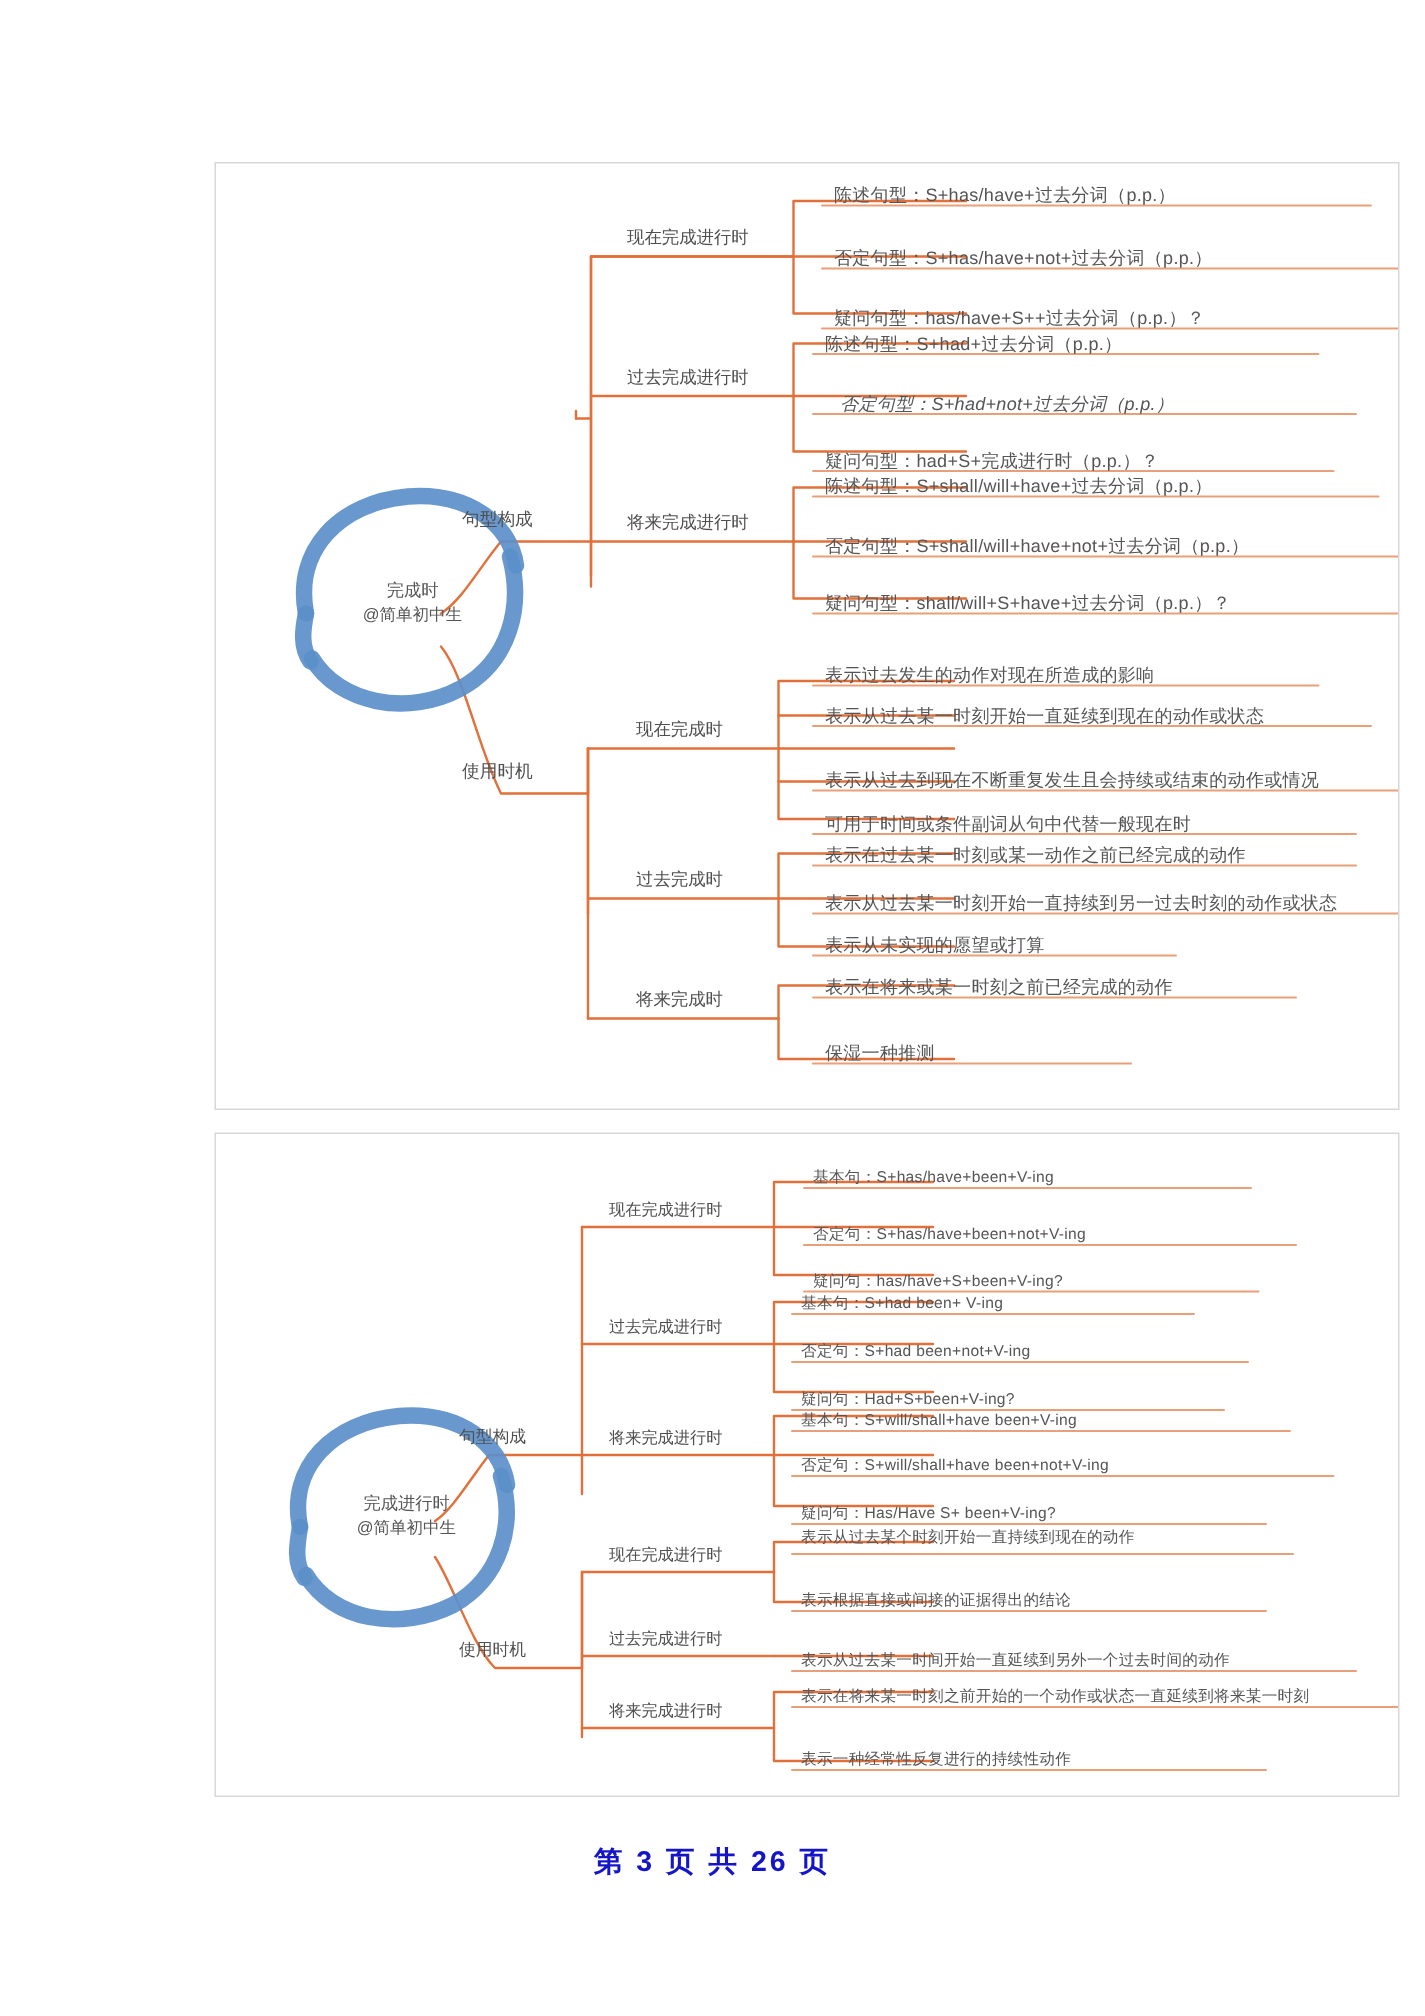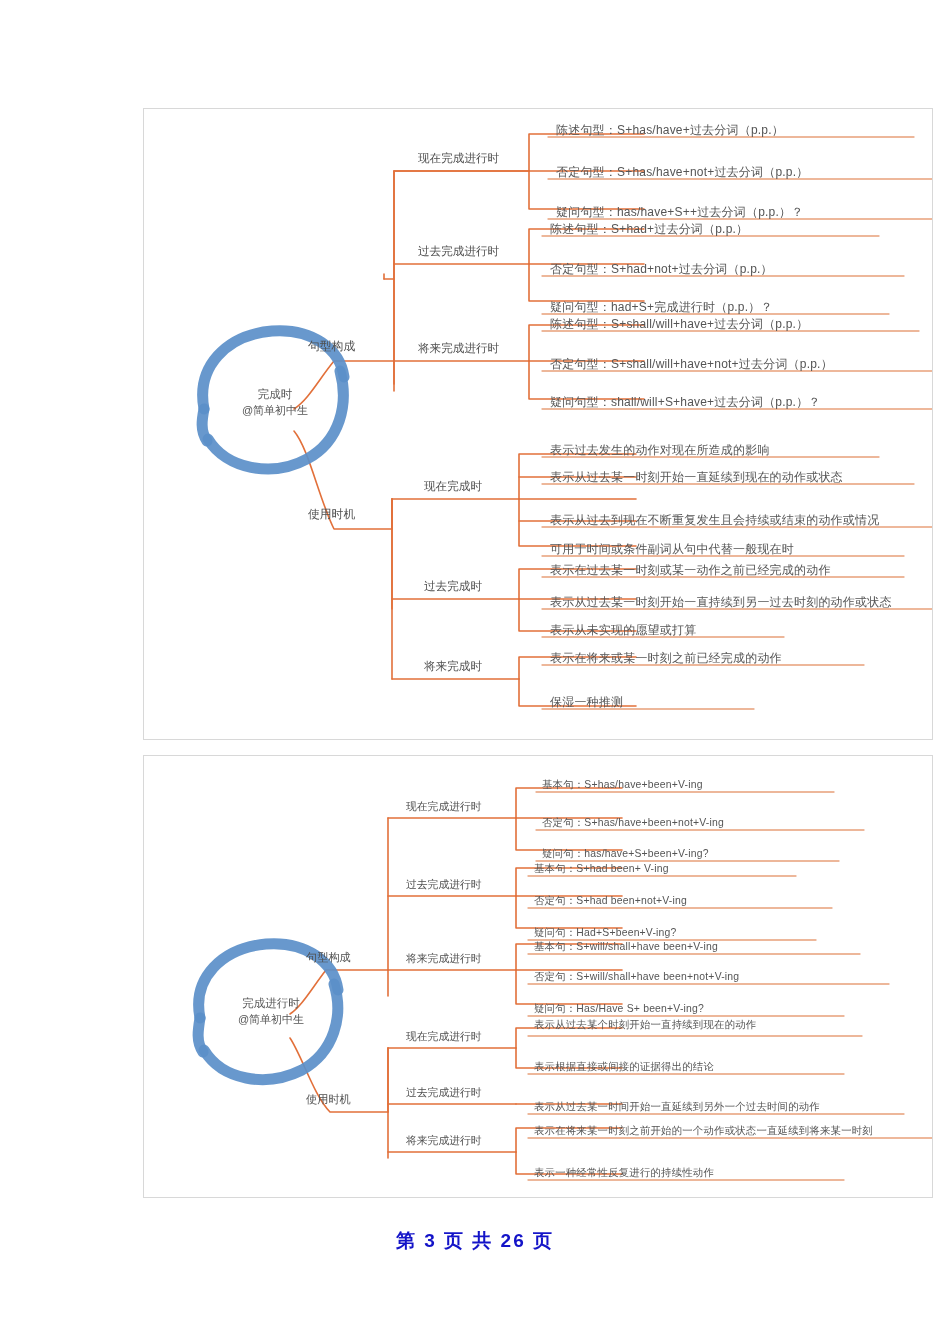--- a/index.html
+++ b/index.html
@@ -171,21 +171,21 @@
 
       <div class="node mid" style="left:280px;top:370px;">现在完成时</div>
       <div class="node mid" style="left:280px;top:470px;">过去完成时</div>
       <div class="node mid" style="left:280px;top:550px;">将来完成时</div>
 
       <div class="node leaf" style="left:412px;top:13px;">陈述句型：S+has/have+过去分词（p.p.）</div>
       <div class="node leaf" style="left:412px;top:55px;">否定句型：S+has/have+not+过去分词（p.p.）</div>
       <div class="node leaf" style="left:412px;top:95px;">疑问句型：has/have+S++过去分词（p.p.）？</div>
 
       <div class="node leaf" style="left:406px;top:112px;">陈述句型：S+had+过去分词（p.p.）</div>
-      <div class="node leaf" style="left:406px;top:152px;">否定句型：S+had+not+过去分词（p.p.）</div>
+      <div class="node leaf" style="left:416px;top:152px;font-style:italic;">否定句型：S+had+not+过去分词（p.p.）</div>
       <div class="node leaf" style="left:406px;top:190px;">疑问句型：had+S+完成进行时（p.p.）？</div>
 
       <div class="node leaf" style="left:406px;top:207px;">陈述句型：S+shall/will+have+过去分词（p.p.）</div>
       <div class="node leaf" style="left:406px;top:247px;">否定句型：S+shall/will+have+not+过去分词（p.p.）</div>
       <div class="node leaf" style="left:406px;top:285px;">疑问句型：shall/will+S+have+过去分词（p.p.）？</div>
 
       <div class="node leaf" style="left:406px;top:333px;">表示过去发生的动作对现在所造成的影响</div>
       <div class="node leaf" style="left:406px;top:360px;">表示从过去某一时刻开始一直延续到现在的动作或状态</div>
       <div class="node leaf" style="left:406px;top:403px;">表示从过去到现在不断重复发生且会持续或结束的动作或情况</div>
       <div class="node leaf" style="left:406px;top:432px;">可用于时间或条件副词从句中代替一般现在时</div>

